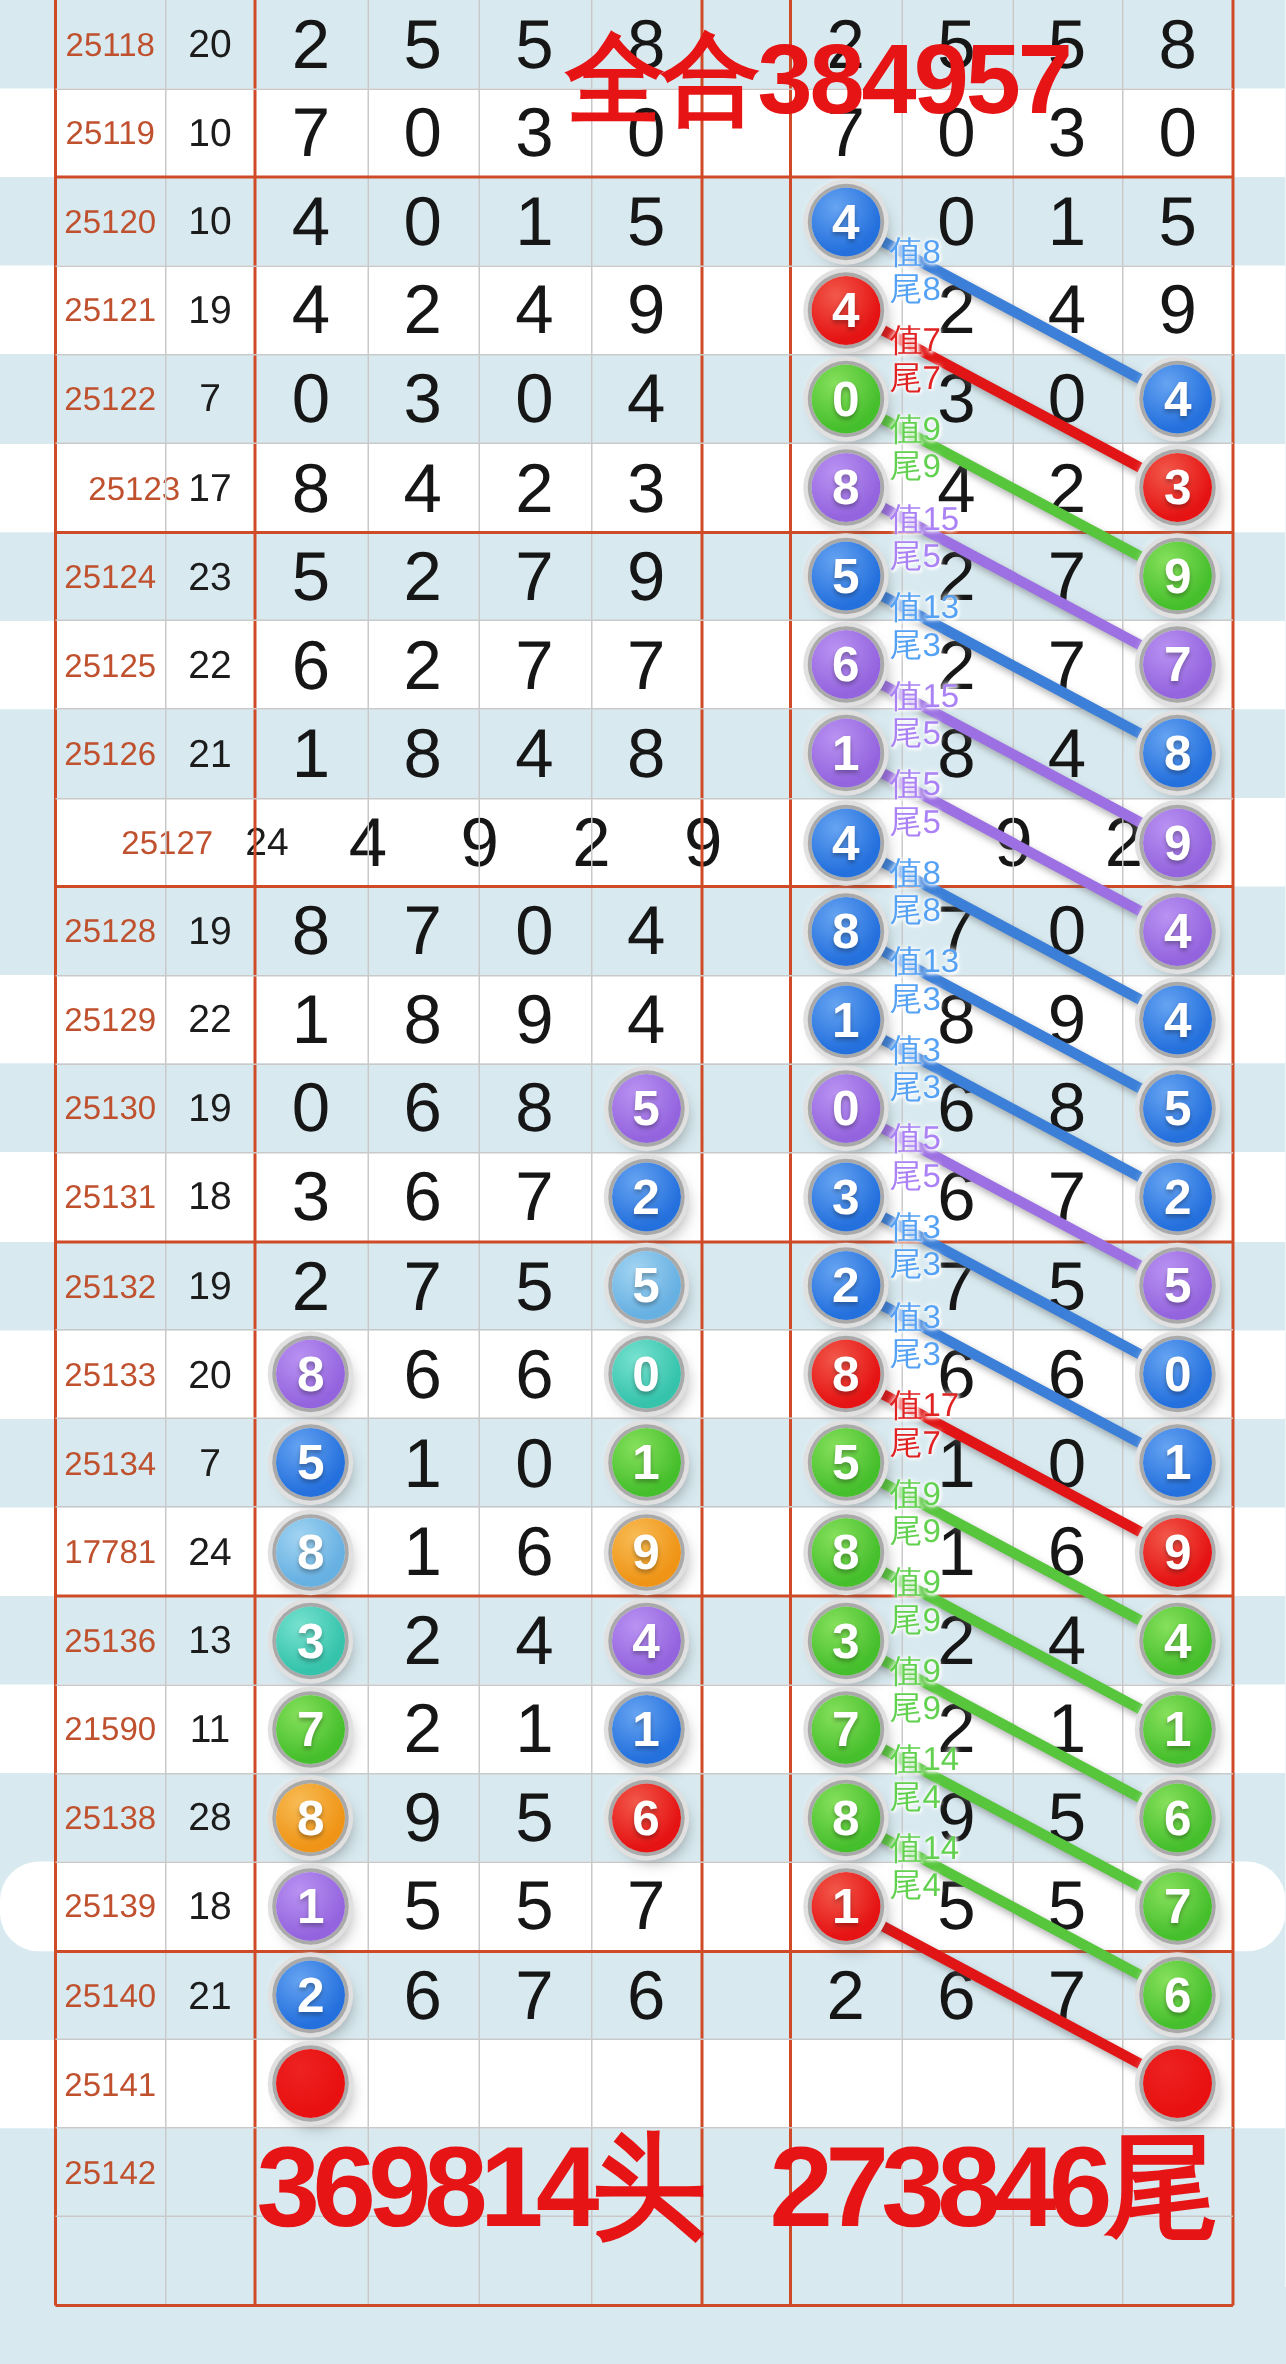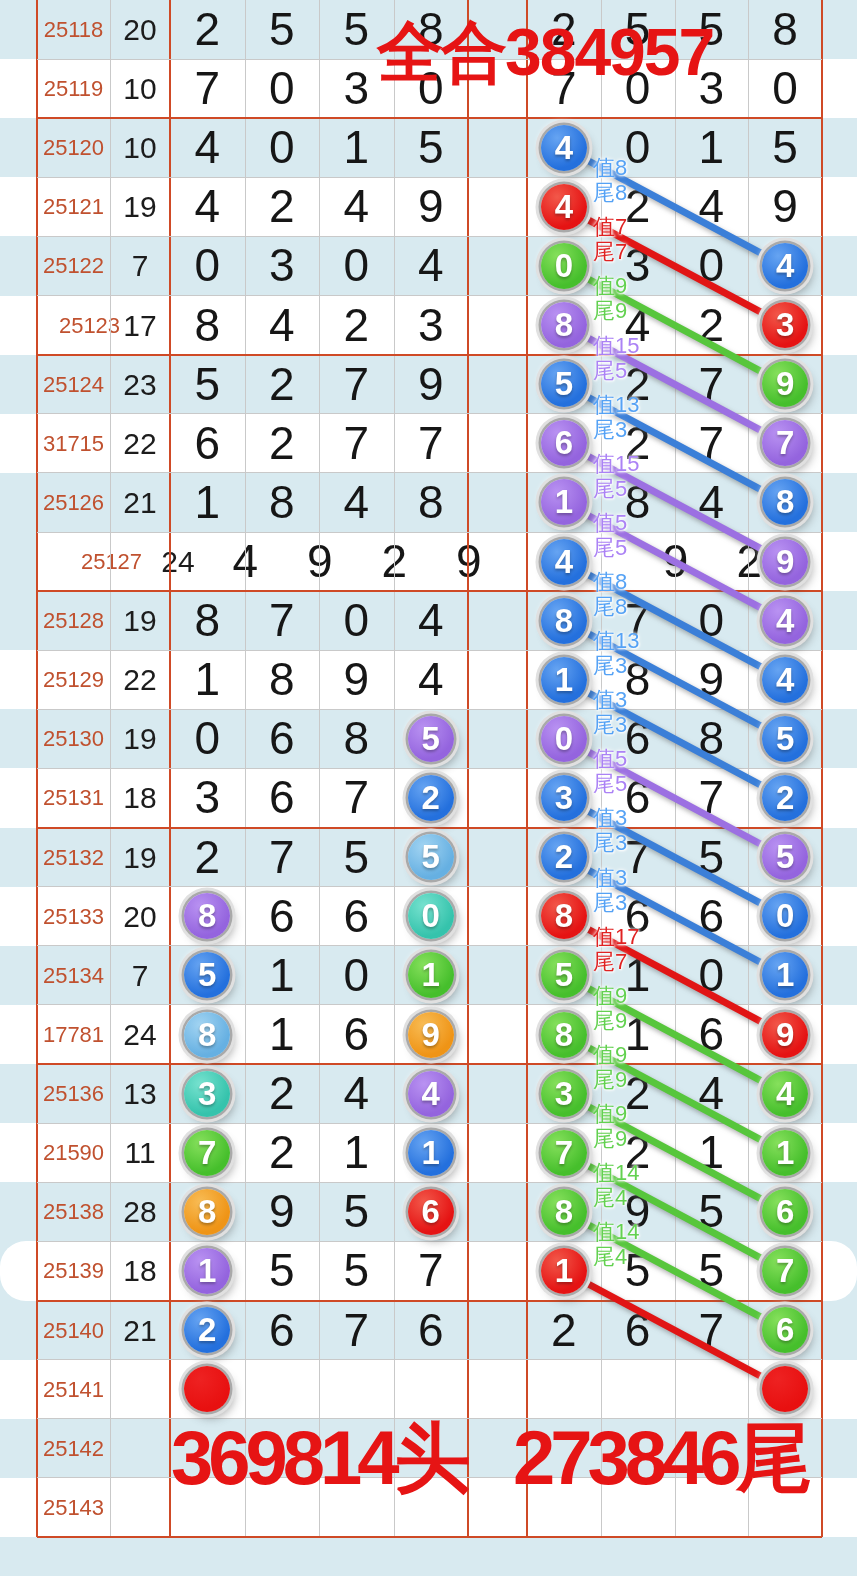--- a/index.html
+++ b/index.html
@@ -14,21 +14,21 @@
   #line-layer{z-index:3}
   #circle-layer{z-index:4}
   #annot-layer{z-index:5}
   .overlay{z-index:6}
 
   .row{position:absolute;left:0;width:857px;}
   .row.even{background:var(--stripe,#d8eaf0);}
   .row.odd{background:#ffffff;}
   .cell{position:absolute;top:0;text-align:center;white-space:nowrap;}
   .period{font-size:22px;color:var(--period-color,#c0512f);}
-  .sum{font-size:30px;color:var(--sum-color,#1c1c1c);}
+  .sum{font-size:26px;color:var(--sum-color,#1c1c1c);}
   .digit{font-size:46px;font-weight:400;color:var(--digit-color,#161616);}
 
   .vline{position:absolute;top:0;height:1537px;}
   .vline.gray{width:1px;background:var(--grid-gray,#c9c9c9);}
   .vline.red{width:2px;background:var(--border-red,#cf4a26);}
   .hline{position:absolute;left:37px;width:785px;}
   .hline.gray{height:1px;background:var(--grid-gray,#c9c9c9);}
   .hline.red{height:2px;background:var(--border-red,#cf4a26);}
 
   .circle{
@@ -128,21 +128,21 @@
         <div class="cell period" style="left: 37px; width: 73px; line-height: 59.115px;">25124</div>
         <div class="cell sum" style="left: 110px; width: 60px; line-height: 59.115px;">23</div>
         <div class="cell digit" style="left: 170px; width: 74.5px; line-height: 59.115px;">5</div>
         <div class="cell digit" style="left: 244.5px; width: 74.5px; line-height: 59.115px;">2</div>
         <div class="cell digit" style="left: 319px; width: 74.5px; line-height: 59.115px;">7</div>
         <div class="cell digit" style="left: 393.5px; width: 74.5px; line-height: 59.115px;">9</div>
         <div class="cell digit" style="left: 600.75px; width: 73.75px; line-height: 59.115px;">2</div>
         <div class="cell digit" style="left: 674.5px; width: 73.75px; line-height: 59.115px;">7</div>
       </div>
       <div class="row odd" style="top: 413.805px; height: 59.115px;">
-        <div class="cell period" style="left: 37px; width: 73px; line-height: 59.115px;">31715</div>
+        <div class="cell period" style="left: 37px; width: 73px; line-height: 59.115px;">25125</div>
         <div class="cell sum" style="left: 110px; width: 60px; line-height: 59.115px;">22</div>
         <div class="cell digit" style="left: 170px; width: 74.5px; line-height: 59.115px;">6</div>
         <div class="cell digit" style="left: 244.5px; width: 74.5px; line-height: 59.115px;">2</div>
         <div class="cell digit" style="left: 319px; width: 74.5px; line-height: 59.115px;">7</div>
         <div class="cell digit" style="left: 393.5px; width: 74.5px; line-height: 59.115px;">7</div>
         <div class="cell digit" style="left: 600.75px; width: 73.75px; line-height: 59.115px;">2</div>
         <div class="cell digit" style="left: 674.5px; width: 73.75px; line-height: 59.115px;">7</div>
       </div>
       <div class="row even" style="top: 472.92px; height: 59.115px;">
         <div class="cell period" style="left: 37px; width: 73px; line-height: 59.115px;">25126</div>
@@ -277,24 +277,20 @@
         <div class="cell digit" style="left: 527px; width: 73.75px; line-height: 59.115px;">2</div>
         <div class="cell digit" style="left: 600.75px; width: 73.75px; line-height: 59.115px;">6</div>
         <div class="cell digit" style="left: 674.5px; width: 73.75px; line-height: 59.115px;">7</div>
       </div>
       <div class="row odd" style="top: 1359.64px; height: 59.115px;">
         <div class="cell period" style="left: 37px; width: 73px; line-height: 59.115px;">25141</div>
         <div class="cell sum" style="left: 110px; width: 60px; line-height: 59.115px;"></div>
       </div>
       <div class="row even" style="top: 1418.76px; height: 59.115px;">
         <div class="cell period" style="left: 37px; width: 73px; line-height: 59.115px;">25142</div>
-        <div class="cell sum" style="left: 110px; width: 60px; line-height: 59.115px;"></div>
-      </div>
-      <div class="row odd" style="top: 1477.88px; height: 59.115px;">
-        <div class="cell period" style="left: 37px; width: 73px; line-height: 59.115px;">25143</div>
         <div class="cell sum" style="left: 110px; width: 60px; line-height: 59.115px;"></div>
       </div>
     </div>
   <div id="grid-layer" class="layer">
       <div class="vline red" style="left: 36px;"></div>
       <div class="vline gray" style="left: 110px;"></div>
       <div class="vline red" style="left: 169px;"></div>
       <div class="vline gray" style="left: 244.5px;"></div>
       <div class="vline gray" style="left: 319px;"></div>
       <div class="vline gray" style="left: 393.5px;"></div>

